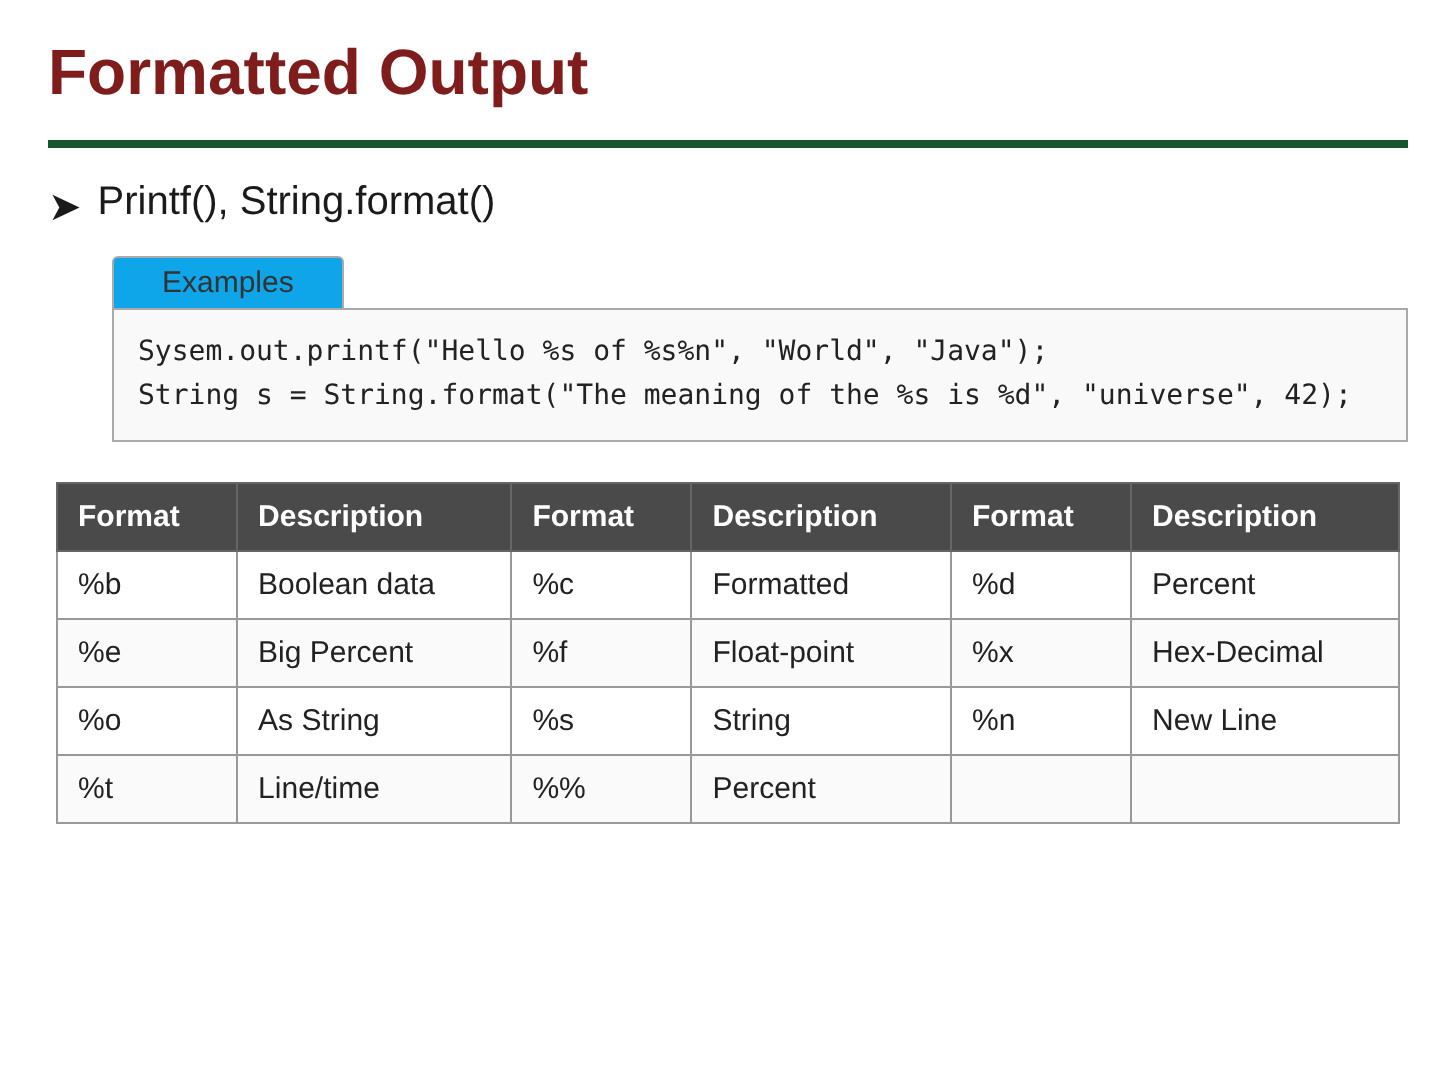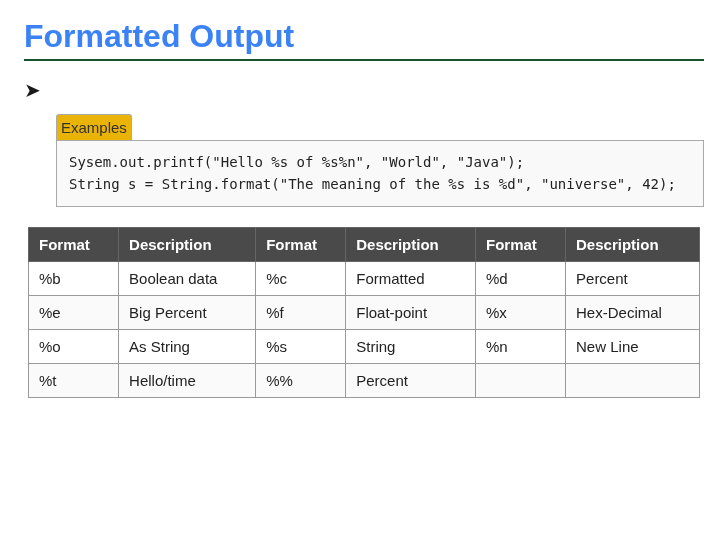--- a/index.html
+++ b/index.html
@@ -8,23 +8,23 @@
       font-family: Arial, sans-serif;
       font-size: 16px;
       padding: 18px 24px;
       width: 728px;
       min-height: 546px;
     }
 
     .page-title {
       font-size: 32px;
       font-weight: bold;
-      color: #3b82f6;
-      padding-bottom: 4px;
-      border-bottom: 2px solid #14532d;
+      color: #7f1d1d;
+      padding-bottom: 15px;
+      border-bottom: 4px solid #14532d;
       margin-bottom: 16px;
     }
 
     .bullet-section {
       display: flex;
       align-items: flex-start;
       margin-bottom: 12px;
       gap: 8px;
     }
 
@@ -42,24 +42,24 @@
 
     .examples-container {
       margin-left: 32px;
       margin-bottom: 20px;
     }
 
     .examples-tab {
       display: inline-block;
       border: 1px solid #aaaaaa;
       border-bottom: none;
-      padding: 4px 4px;
+      padding: 4px 24px;
       font-size: 15px;
       color: #333333;
-      background: #eab308;
+      background: #0ea5e9;
       border-radius: 3px 3px 0 0;
     }
 
     .examples-box {
       border: 1px solid #aaaaaa;
       padding: 10px 12px;
       background: #f9f9f9;
       font-family: monospace;
       font-size: 14px;
       color: #222222;
@@ -97,20 +97,21 @@
       background: #fafafa;
     }
   </style>
 </head>
 <body>
 
 <h1 class="page-title">Formatted Output</h1>
 
 <div class="bullet-section">
   <span class="bullet-arrow">➤</span>
+  <span class="bullet-text">Printf(), String.format()</span>
 </div>
 
 <div class="examples-container">
   <div class="examples-tab">Examples</div>
   <div class="examples-box">
     <div>Sysem.out.printf("Hello %s of %s%n", "World", "Java");</div>
     <div>String s = String.format("The meaning  of  the %s  is %d",  "universe", 42);</div>
   </div>
 </div>
 
@@ -146,21 +147,21 @@
         <tr>
           <td>%o</td>
           <td>As String</td>
           <td>%s</td>
           <td>String</td>
           <td>%n</td>
           <td>New Line</td>
         </tr>
         <tr>
           <td>%t</td>
-          <td>Hello/time</td>
+          <td>Line/time</td>
           <td>%%</td>
           <td>Percent</td>
           <td></td>
           <td></td>
         </tr>
       </tbody>
   </table>
 </div>
 
 </body></html>

